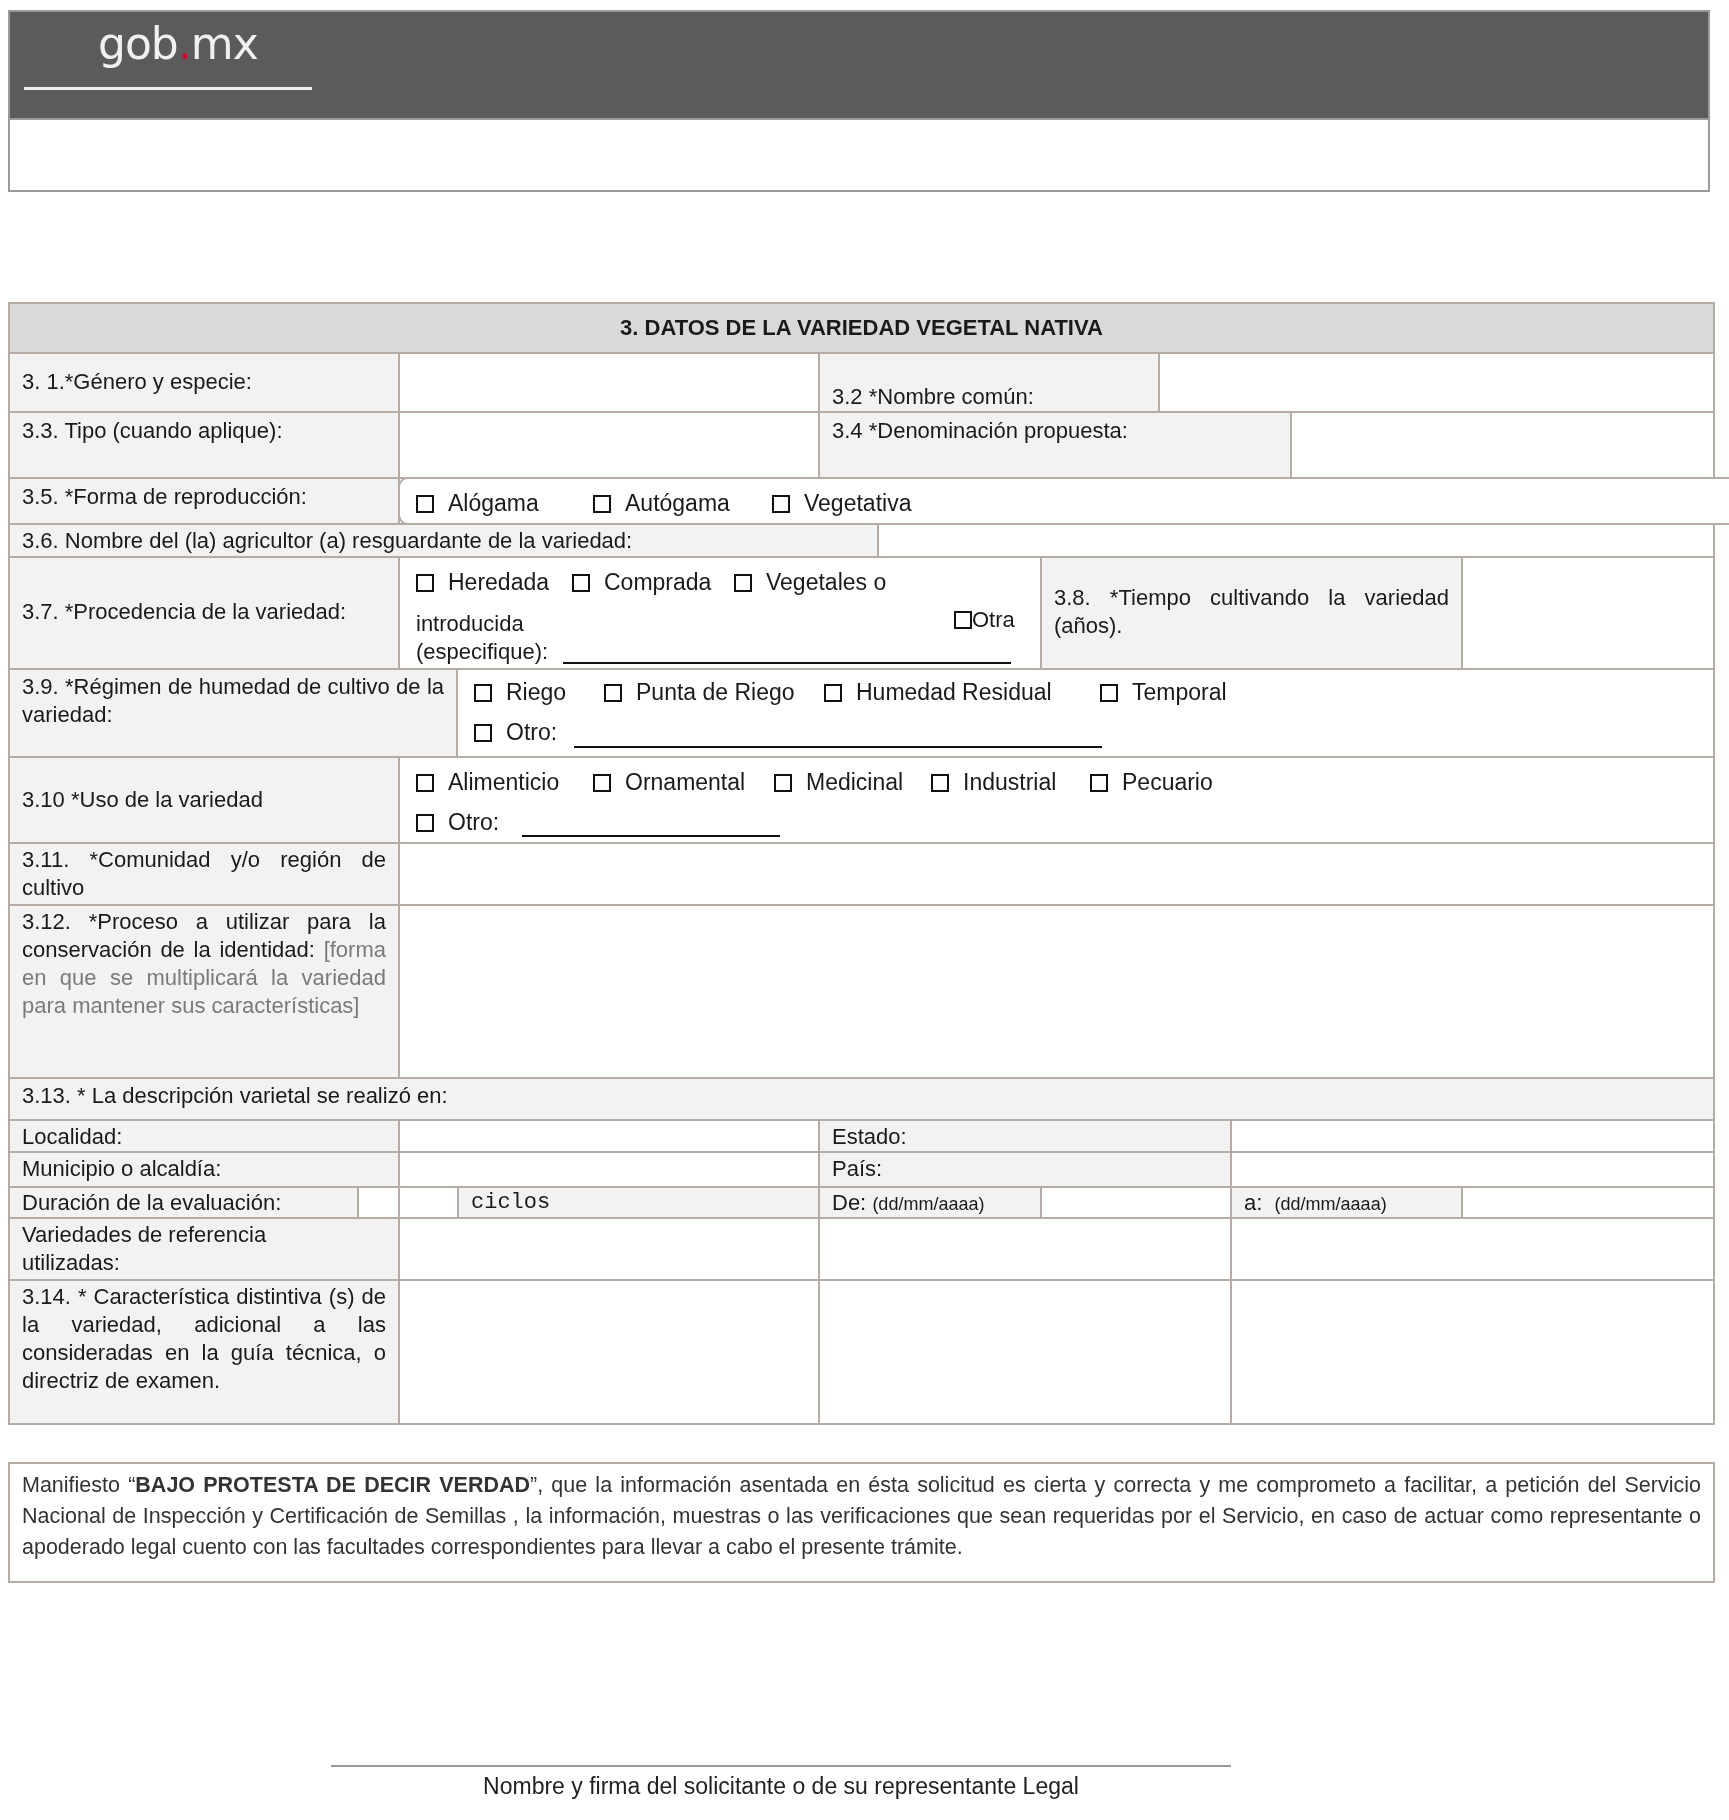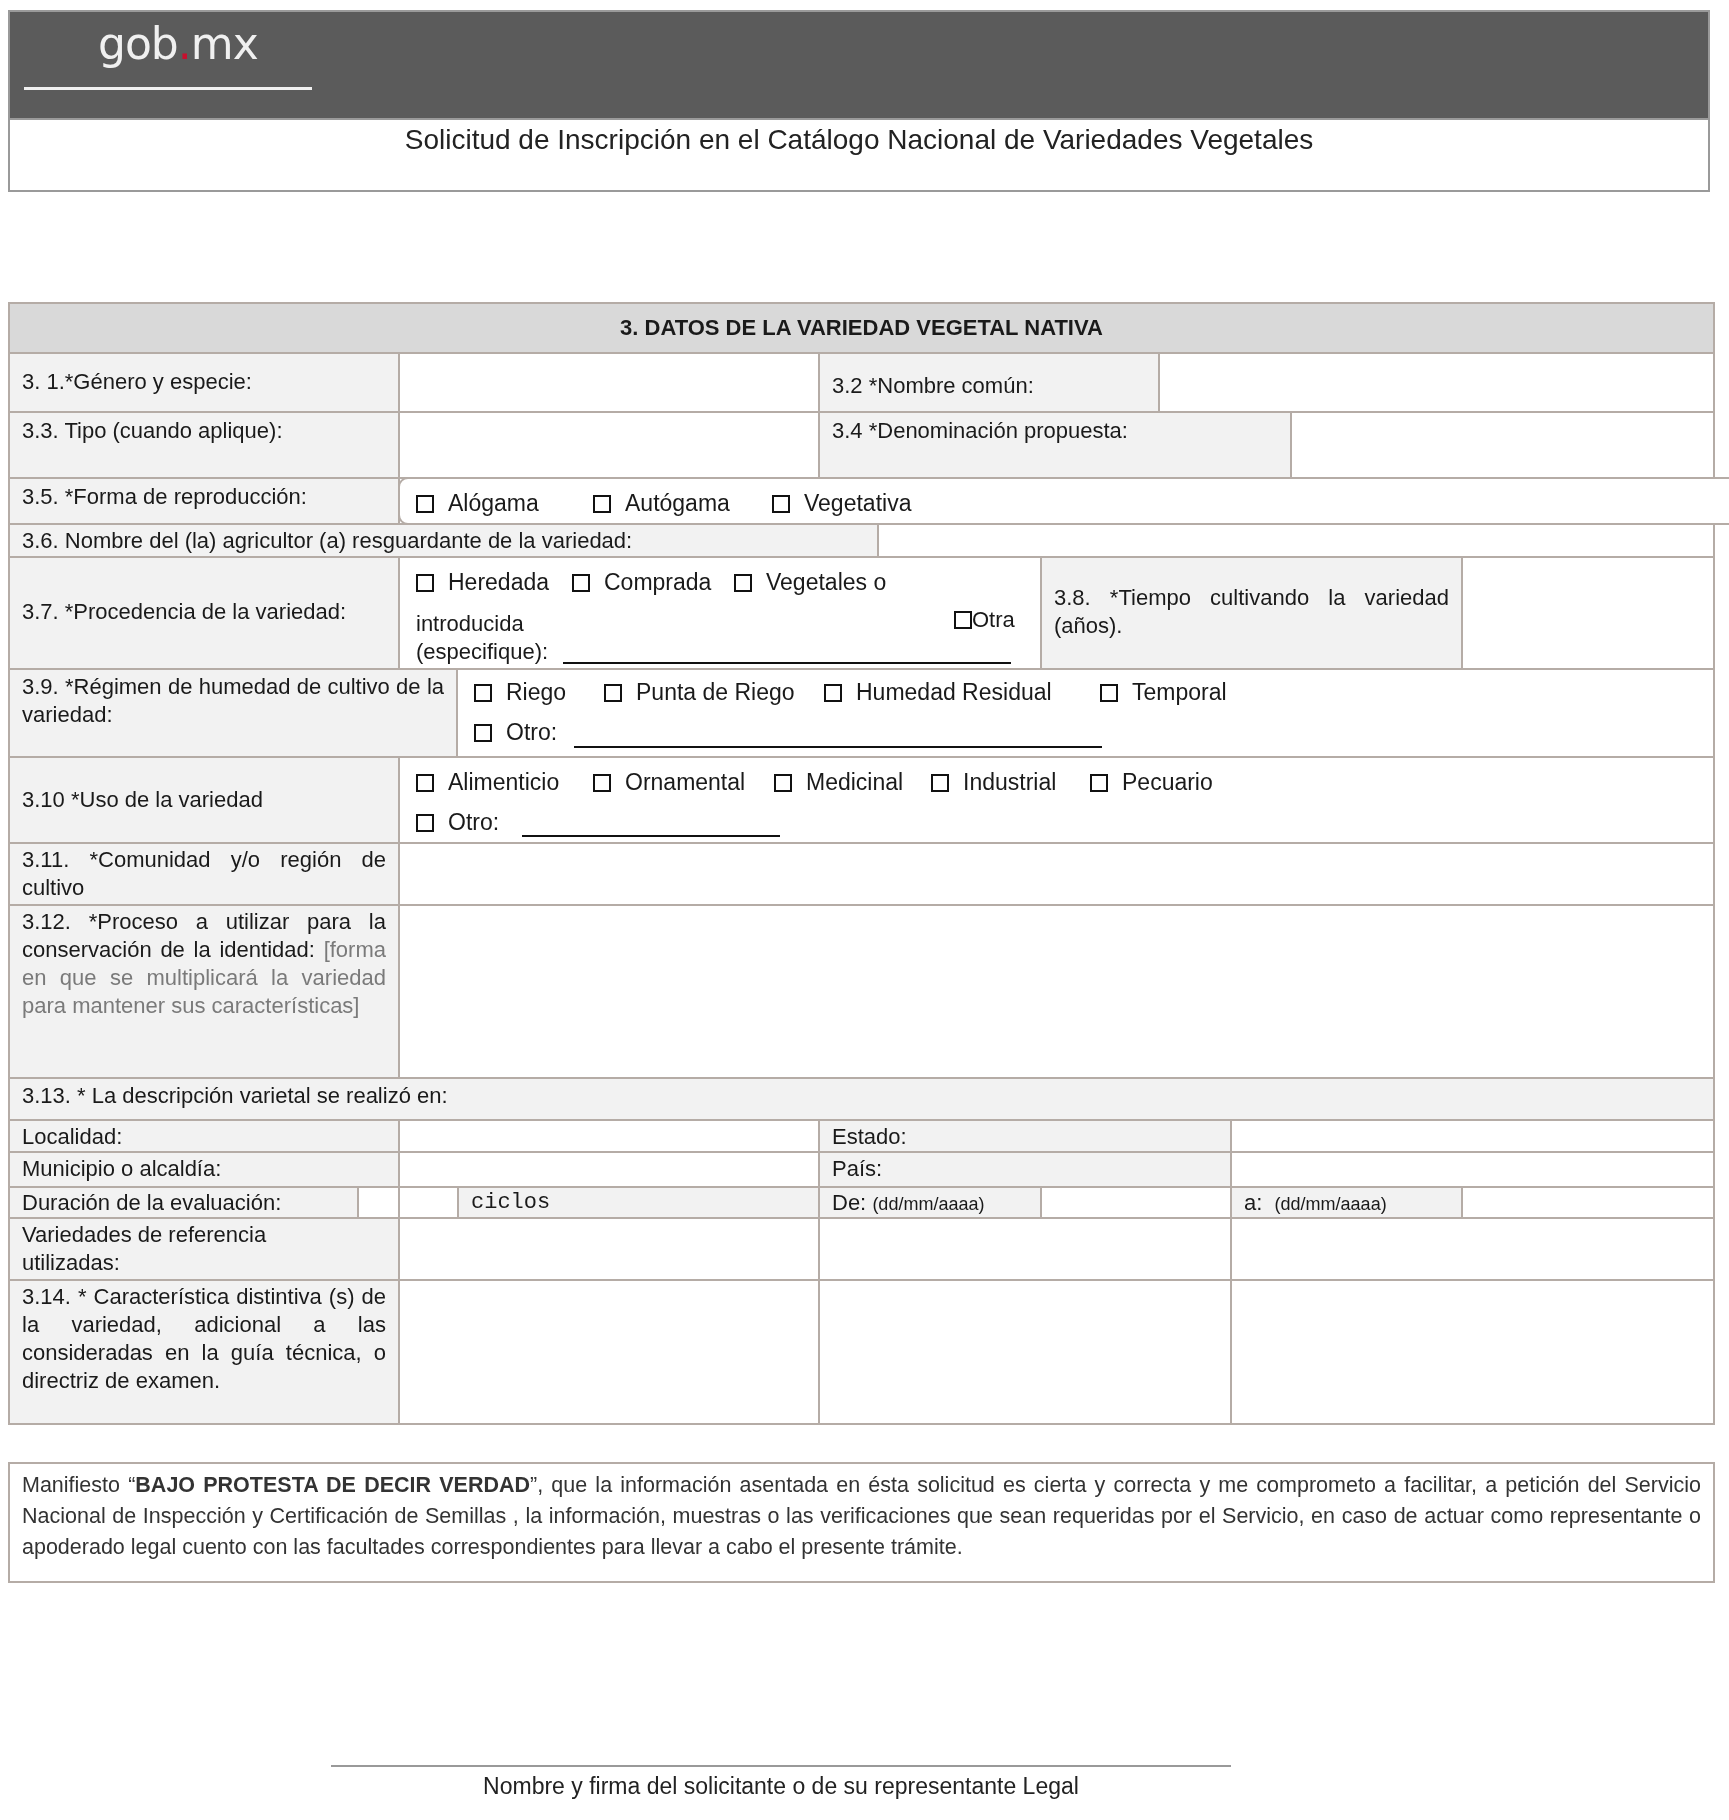--- a/index.html
+++ b/index.html
@@ -27,28 +27,27 @@
   #sig-line { left:331px; top:1765px; width:900px; height:2px; background:#999; }
   #sig-label { left:331px; top:1773px; width:900px; text-align:center; font-size:23px; color:#222; }
 </style>
 </head>
 <body>
 
 <div class="abs" id="hdr-bar"></div>
 <div class="abs" id="logo"><span>gob</span><span class="dot">.</span><span>mx</span></div>
 <div class="abs" id="logo-line"></div>
 <div class="abs" id="title-box">
-  <div>Solicitud de Inscripción en el Catálogo Nacional de Variedades Vegetales</div>
 </div>
 
 <div class="c h" style="left:8px;top:302px;width:1707px;height:52px;">3. DATOS DE LA VARIEDAD VEGETAL NATIVA</div>
 
 <div class="c g" style="left:8px;top:352px;width:392px;height:61px;padding-top:14px;">3. 1.*Género y especie:</div>
 <div class="c w" style="left:398px;top:352px;width:422px;height:61px;"></div>
-<div class="c g" style="left:818px;top:352px;width:342px;height:61px;padding-top:18px;">3.2 *Nombre común:</div>
+<div class="c g" style="left:818px;top:352px;width:342px;height:61px;padding-top:29px;">3.2 *Nombre común:</div>
 <div class="c w" style="left:1158px;top:352px;width:557px;height:61px;"></div>
 
 <div class="c g" style="left:8px;top:411px;width:392px;height:68px;">3.3. Tipo (cuando aplique):</div>
 <div class="c w" style="left:398px;top:411px;width:422px;height:68px;"></div>
 <div class="c g" style="left:818px;top:411px;width:474px;height:68px;">3.4 *Denominación propuesta:</div>
 <div class="c w" style="left:1290px;top:411px;width:425px;height:68px;"></div>
 
 <div class="c g" style="left:8px;top:477px;width:392px;height:48px;">3.5. *Forma de reproducción:</div>
 <div class="c w" style="left:398px;top:477px;width:1456px;height:48px;border-radius:10px;">
   <span class="opt" style="left:16px;top:10px;"><span class="cb"></span><span>Alógama</span></span>

